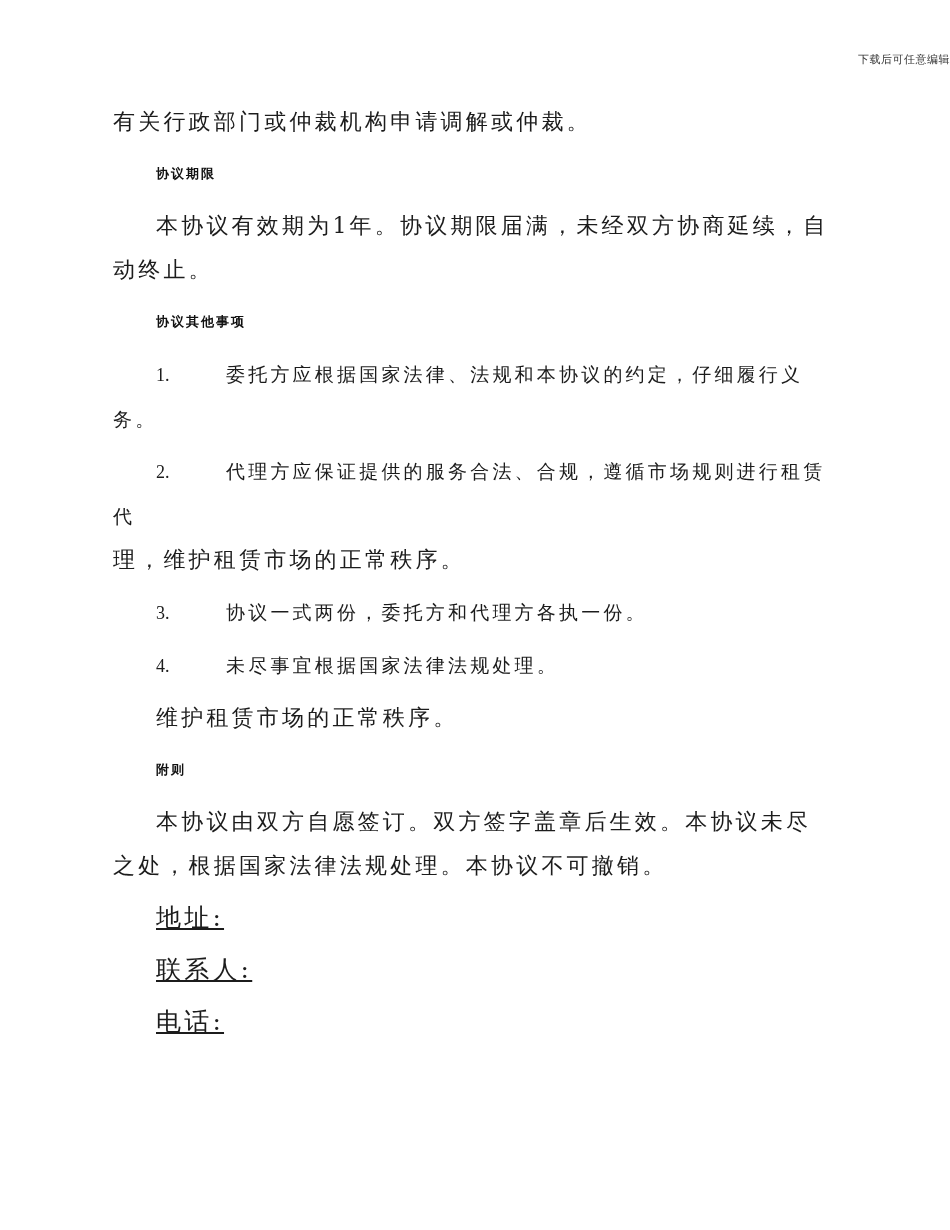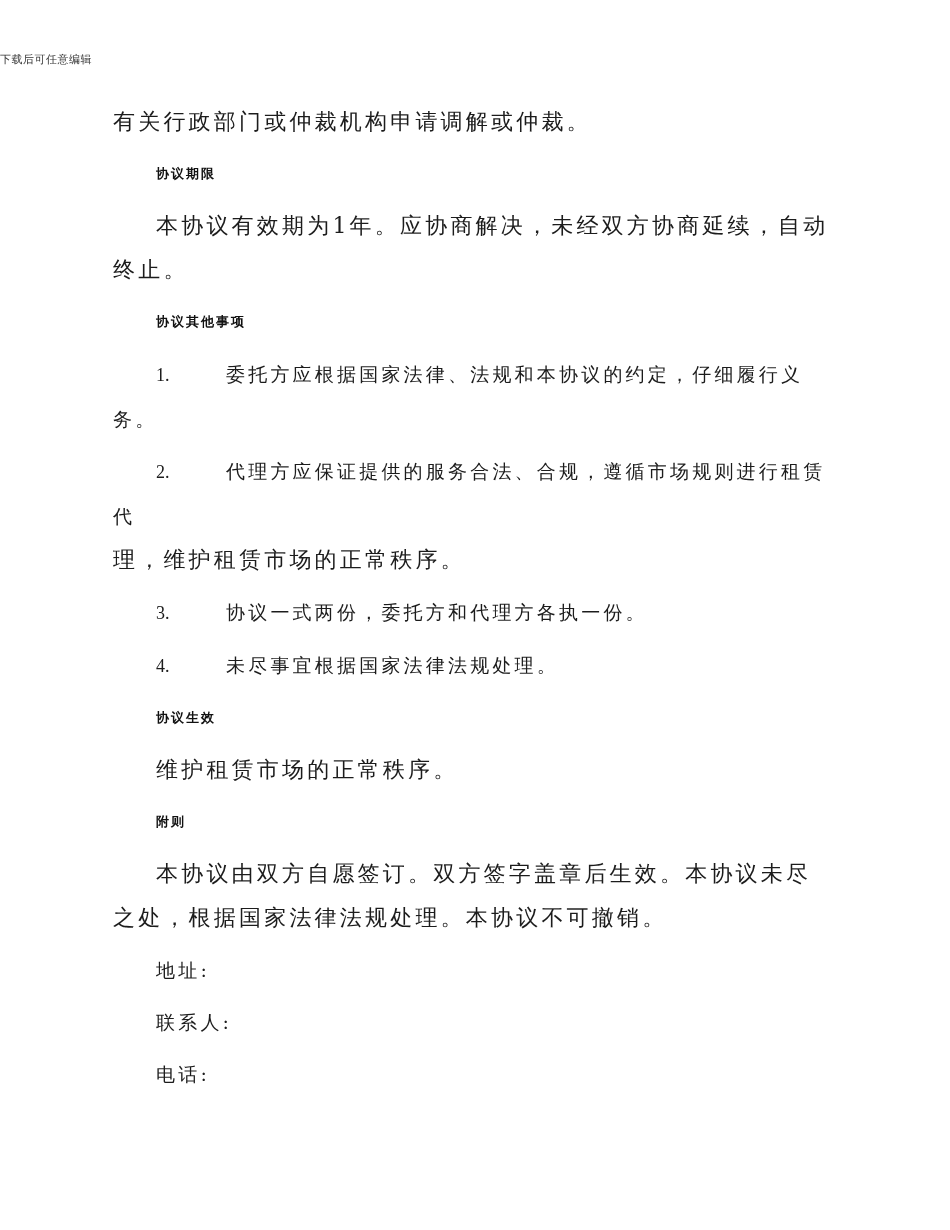--- a/index.html
+++ b/index.html
@@ -13,21 +13,21 @@
     position: relative;
     overflow: hidden;
     font-family: "DejaVu Serif", "Liberation Serif", serif;
     color: #1c1c1c;
   }
   .header {
     position: absolute;
     top: 52px;
     left: 0;
     width: 950px;
-    text-align: left;
+    text-align: right;
     font-size: 11px;
     color: #333333;
     letter-spacing: 0.5px;
   }
   .content {
     position: absolute;
     top: 108px;
     left: 113px;
     width: 720px;
   }
@@ -58,58 +58,58 @@
   }
   .heading {
     font-size: 13px;
     line-height: 44px;
     font-weight: bold;
     letter-spacing: 2px;
     margin: 0 0 8px 43px;
     color: #111111;
   }
   .field {
-    font-size: 19px;
+    font-size: 25px;
     line-height: 44px;
     letter-spacing: 3.2px;
     margin: 0 0 8px 43px;
+    text-decoration: underline;
   }
 </style>
 </head>
 <body>
 
 <div class="header">下载后可任意编辑</div>
 
 <div class="content">
 
   <div class="p" style="margin-top:-8px;">有关行政部门或仲裁机构申请调解或仲裁。</div>
 
   <div class="heading">协议期限</div>
-  <div class="p indent">本协议有效期为1年。应协商解决，未经双方协商延续，自动终止。</div>
+  <div class="p indent">本协议有效期为1年。协议期限届满，未经双方协商延续，自动终止。</div>
 
   <div class="heading">协议其他事项</div>
 
   <div class="list-item">
     <span class="num">1.</span><span>委托方应根据国家法律、法规和本协议的约定，仔细履行义务。</span>
   </div>
 
   <div class="list-item">
     <span class="num">2.</span><span>代理方应保证提供的服务合法、合规，遵循市场规则进行租赁代</span>
   </div>
   <div class="p" style="margin-top:-8px;">理，维护租赁市场的正常秩序。</div>
 
   <div class="list-item">
     <span class="num">3.</span><span>协议一式两份，委托方和代理方各执一份。</span>
   </div>
 
   <div class="list-item">
     <span class="num">4.</span><span>未尽事宜根据国家法律法规处理。</span>
   </div>
 
-  <div class="heading">协议生效</div>
   <div class="p indent">维护租赁市场的正常秩序。</div>
 
   <div class="heading">附则</div>
   <div class="p indent">本协议由双方自愿签订。双方签字盖章后生效。本协议未尽之处，根据国家法律法规处理。本协议不可撤销。</div>
 
   <div class="field">地址:</div>
   <div class="field">联系人:</div>
   <div class="field">电话:</div>
 
 </div>

